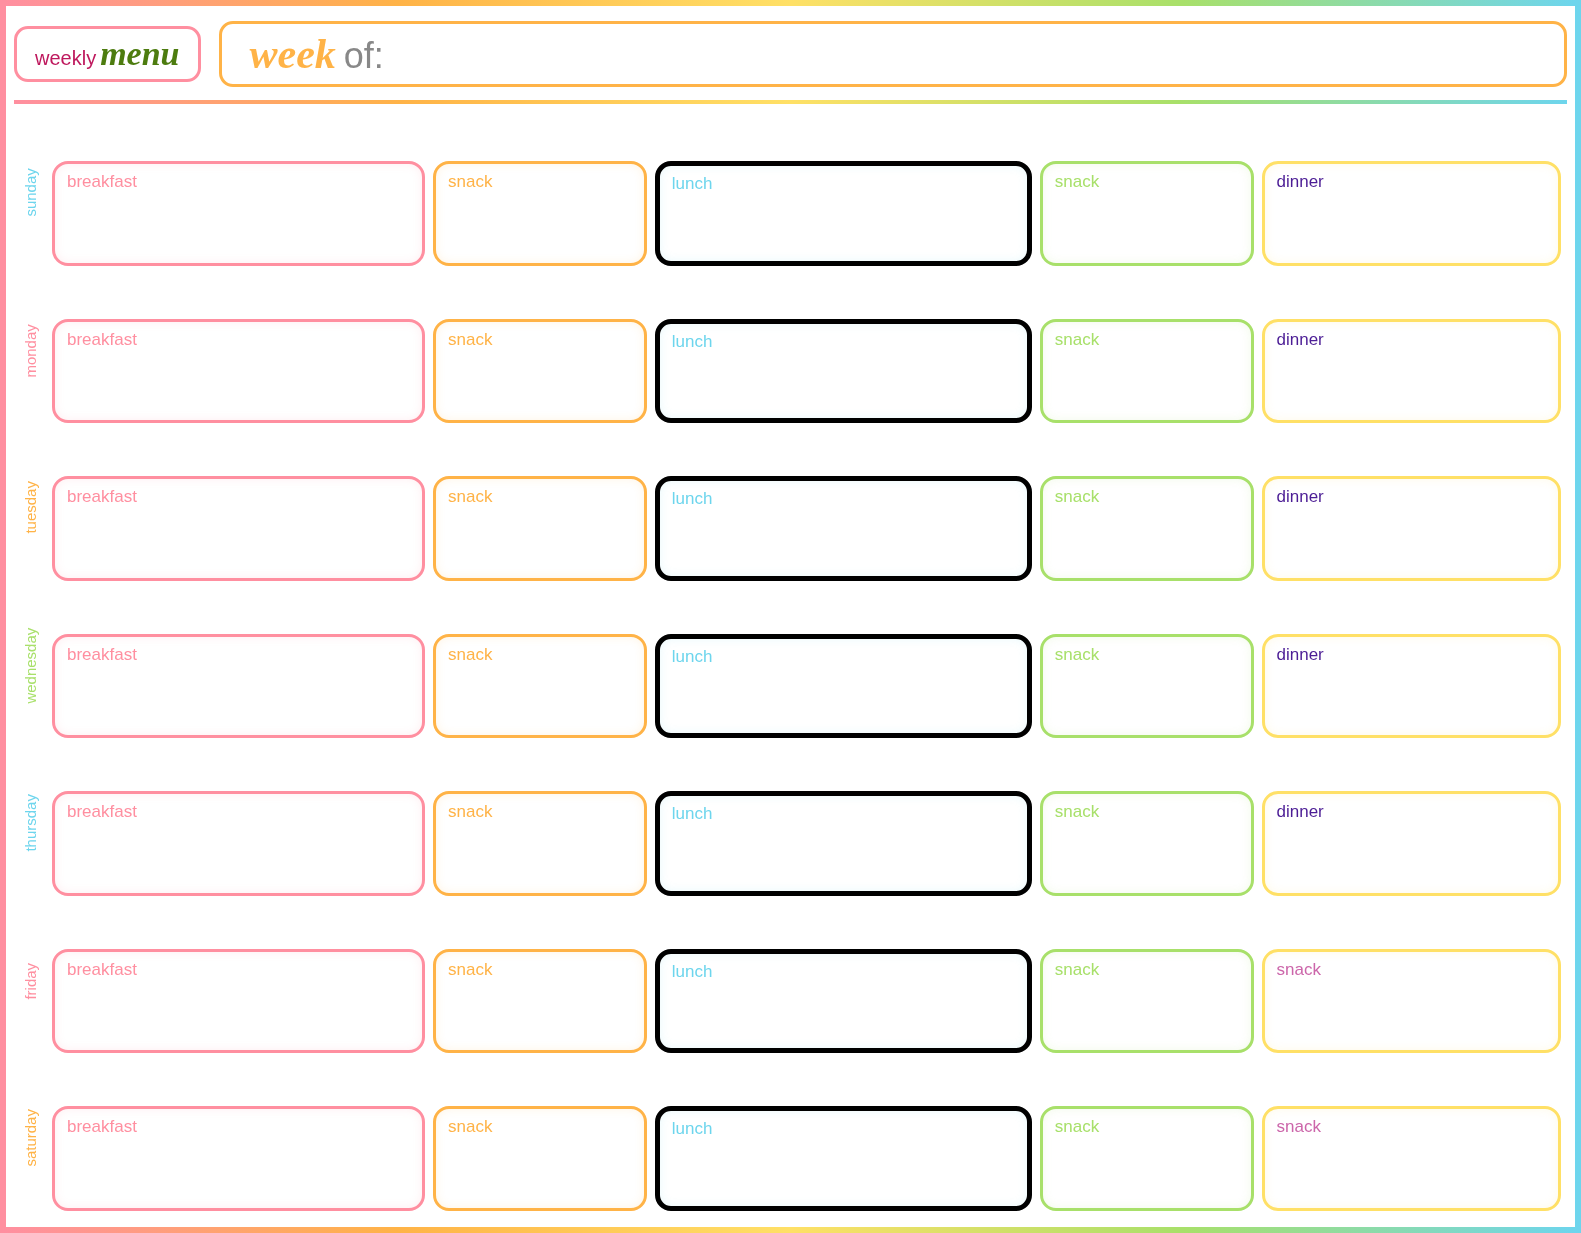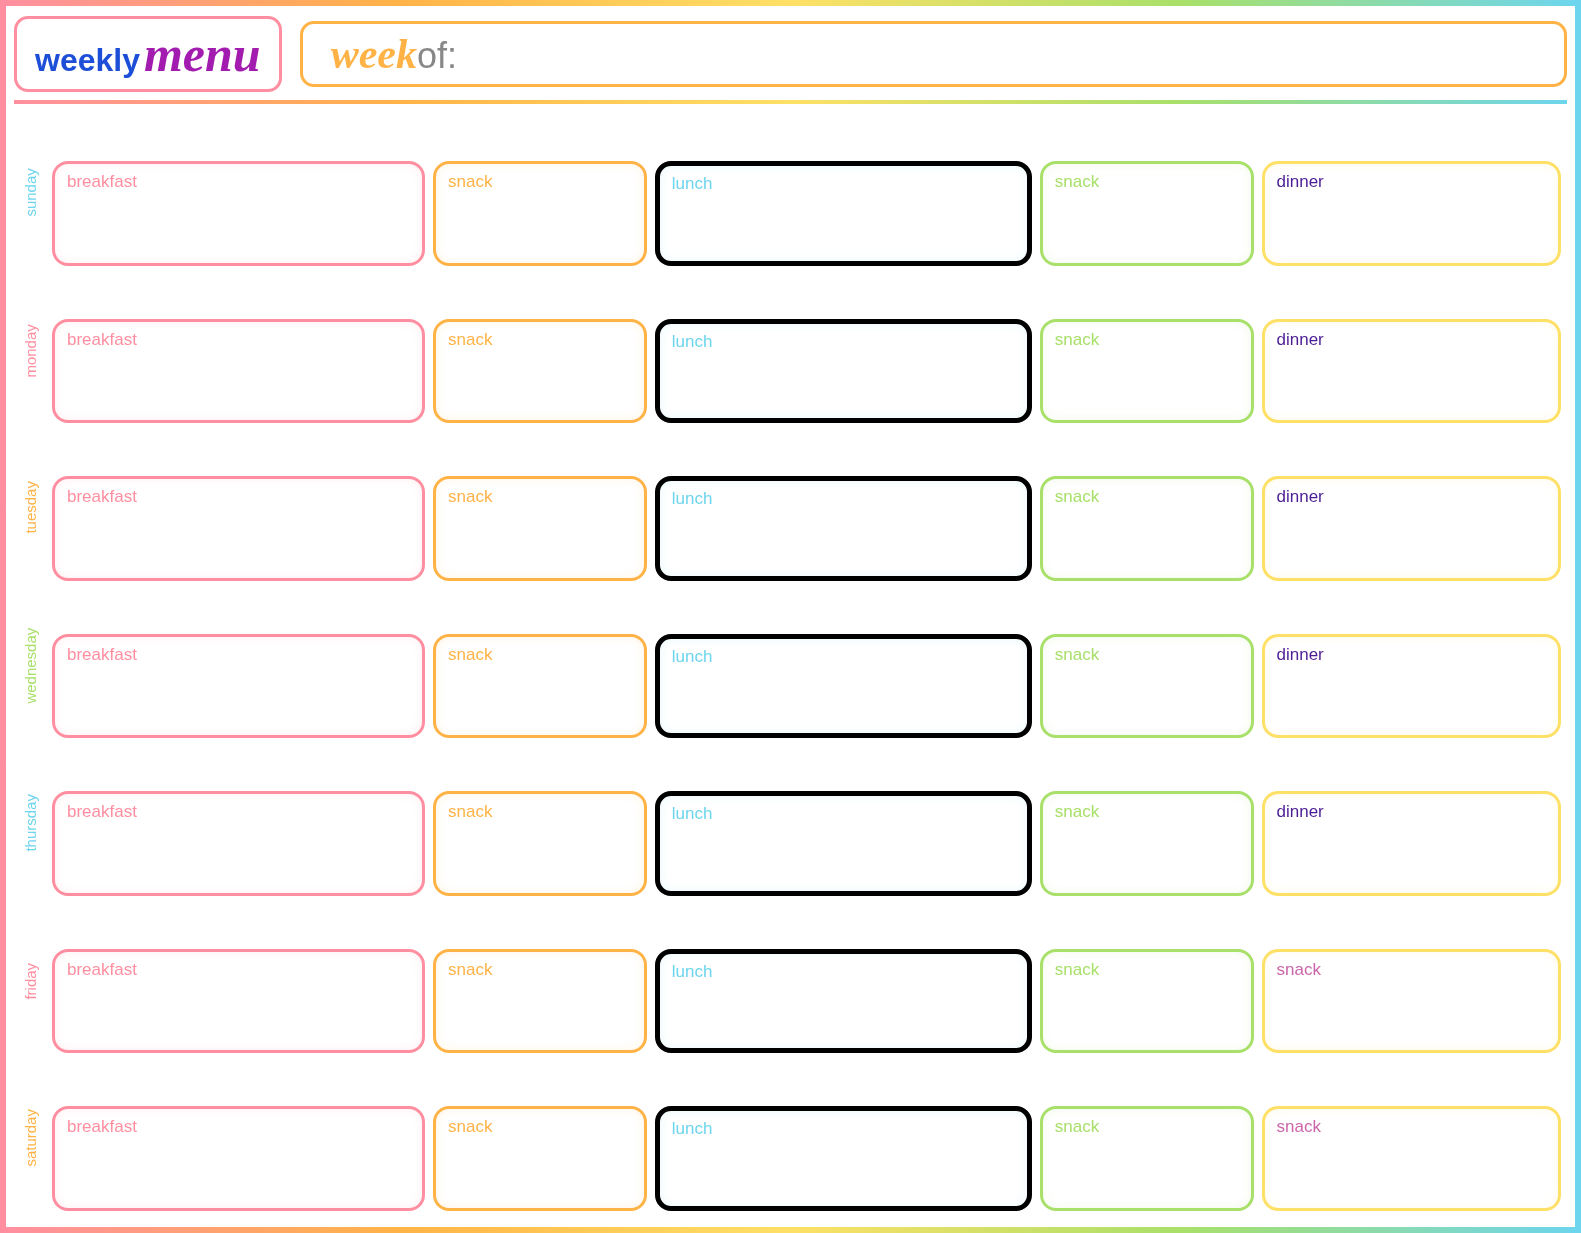--- a/index.html
+++ b/index.html
@@ -38,42 +38,42 @@
       border: 3px solid #ff8fa0;
       border-radius: 14px;
       padding: 6px 18px;
       margin-right: 18px;
       display: flex;
       align-items: baseline;
       gap: 4px;
     }
 
     .weekly-text {
-      font-size: 32px;
-      color: #1d4ed8;
+      font-size: 20px;
+      color: #be185d;
       font-family: 'Arial Rounded MT Bold', Arial, sans-serif;
-      font-weight: bold;
+      font-weight: normal;
     }
 
     .menu-text {
-      font-size: 50px;
-      color: #a21caf;
+      font-size: 34px;
+      color: #4d7c0f;
       font-style: italic;
       font-family: Georgia, serif;
       font-weight: bold;
     }
 
     .week-of-box {
       border: 3px solid #ffb347;
       border-radius: 14px;
       padding: 6px 28px;
       flex: 1;
       display: flex;
       align-items: baseline;
-      gap: 0;
+      gap: 8px;
     }
 
     .week-text {
       font-size: 42px;
       color: #ffb347;
       font-style: italic;
       font-family: Georgia, serif;
       font-weight: bold;
     }
 

